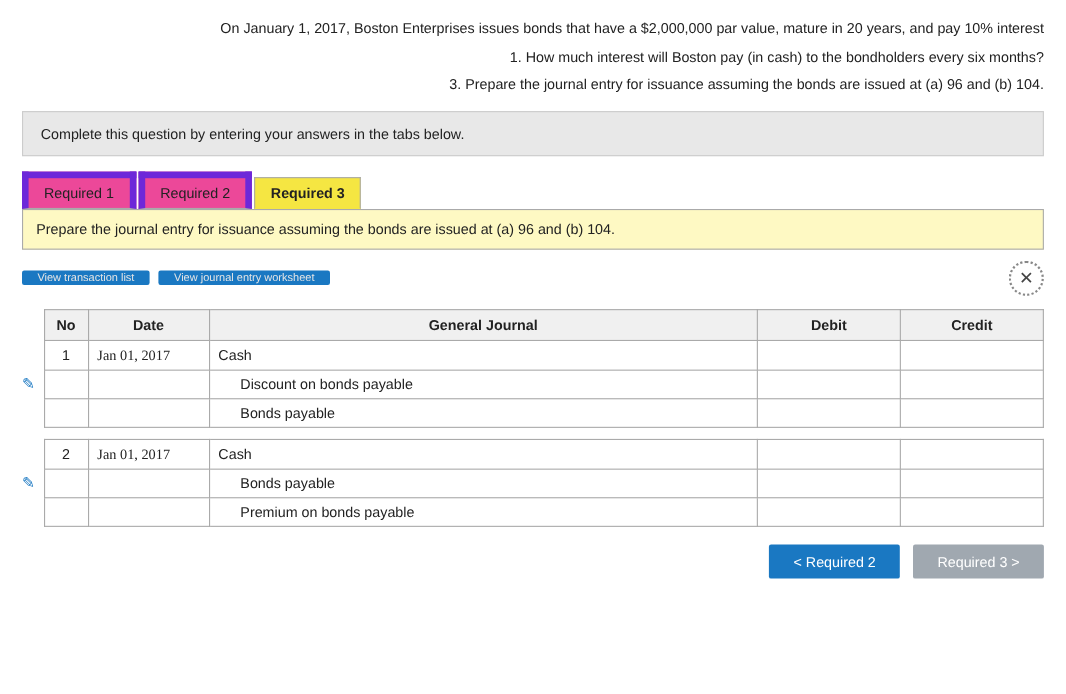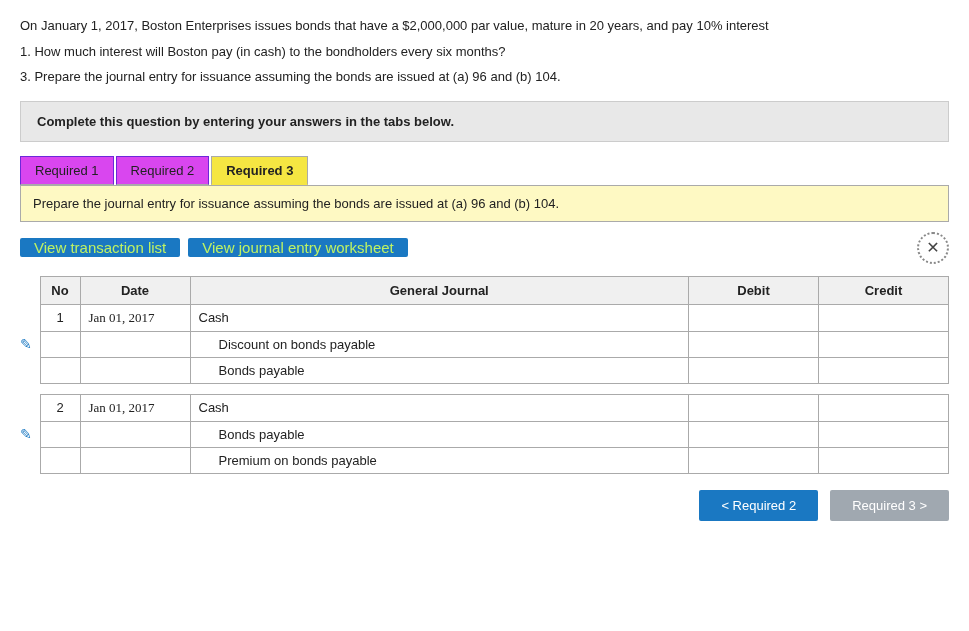--- a/index.html
+++ b/index.html
@@ -9,41 +9,42 @@
       background: #fff;
       color: #222;
       padding: 16px 20px;
       width: 969px;
       min-height: 631px;
     }
     .intro-text {
       font-size: 13px;
       line-height: 1.5;
       margin-bottom: 14px;
+      text-align: right;
     }
     .intro-text p { margin-bottom: 6px; }
     .question-box {
       background: #e8e8e8;
       border: 1px solid #ccc;
       padding: 12px 16px;
       margin-bottom: 14px;
       font-size: 13px;
-      font-weight: bold;
+      font-weight: normal;
     }
     .tabs-row {
       display: flex;
       align-items: flex-end;
       border-bottom: none;
       margin-bottom: 0;
       gap: 0;
     }
     .tab {
       padding: 6px 14px;
-      border: 1px solid #6d28d9;
-      background: #d946ef;
+      border: 6px solid #6d28d9;
+      background: #ec4899;
       cursor: pointer;
       font-size: 13px;
       margin-right: 2px;
       border-bottom: 1px solid #aaa;
     }
     .tab.active {
       background: #f5e642;
       border: 1px solid #aaa;
       border-bottom: 1px solid #f5e642;
       font-weight: bold;
@@ -57,24 +58,24 @@
       margin-bottom: 10px;
     }
     .button-row {
       display: flex;
       align-items: center;
       gap: 8px;
       margin-bottom: 12px;
     }
     .btn-blue {
       background: #1a78c2;
-      color: #bef264;
+      color: #e5e5e5;
       border: none;
       padding: 1px 14px;
-      font-size: 15px;
+      font-size: 10px;
       cursor: pointer;
       border-radius: 2px;
     }
     .icon-circle-x {
       display: inline-flex;
       align-items: center;
       justify-content: center;
       width: 32px;
       height: 32px;
       border: 2px dotted #888;

